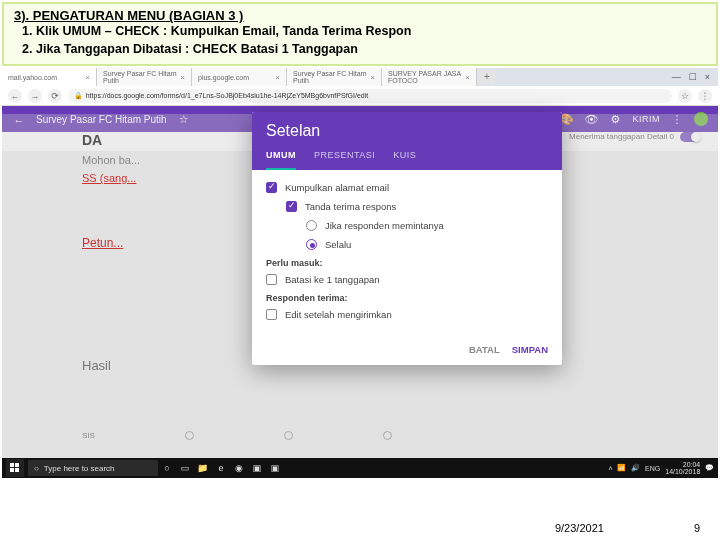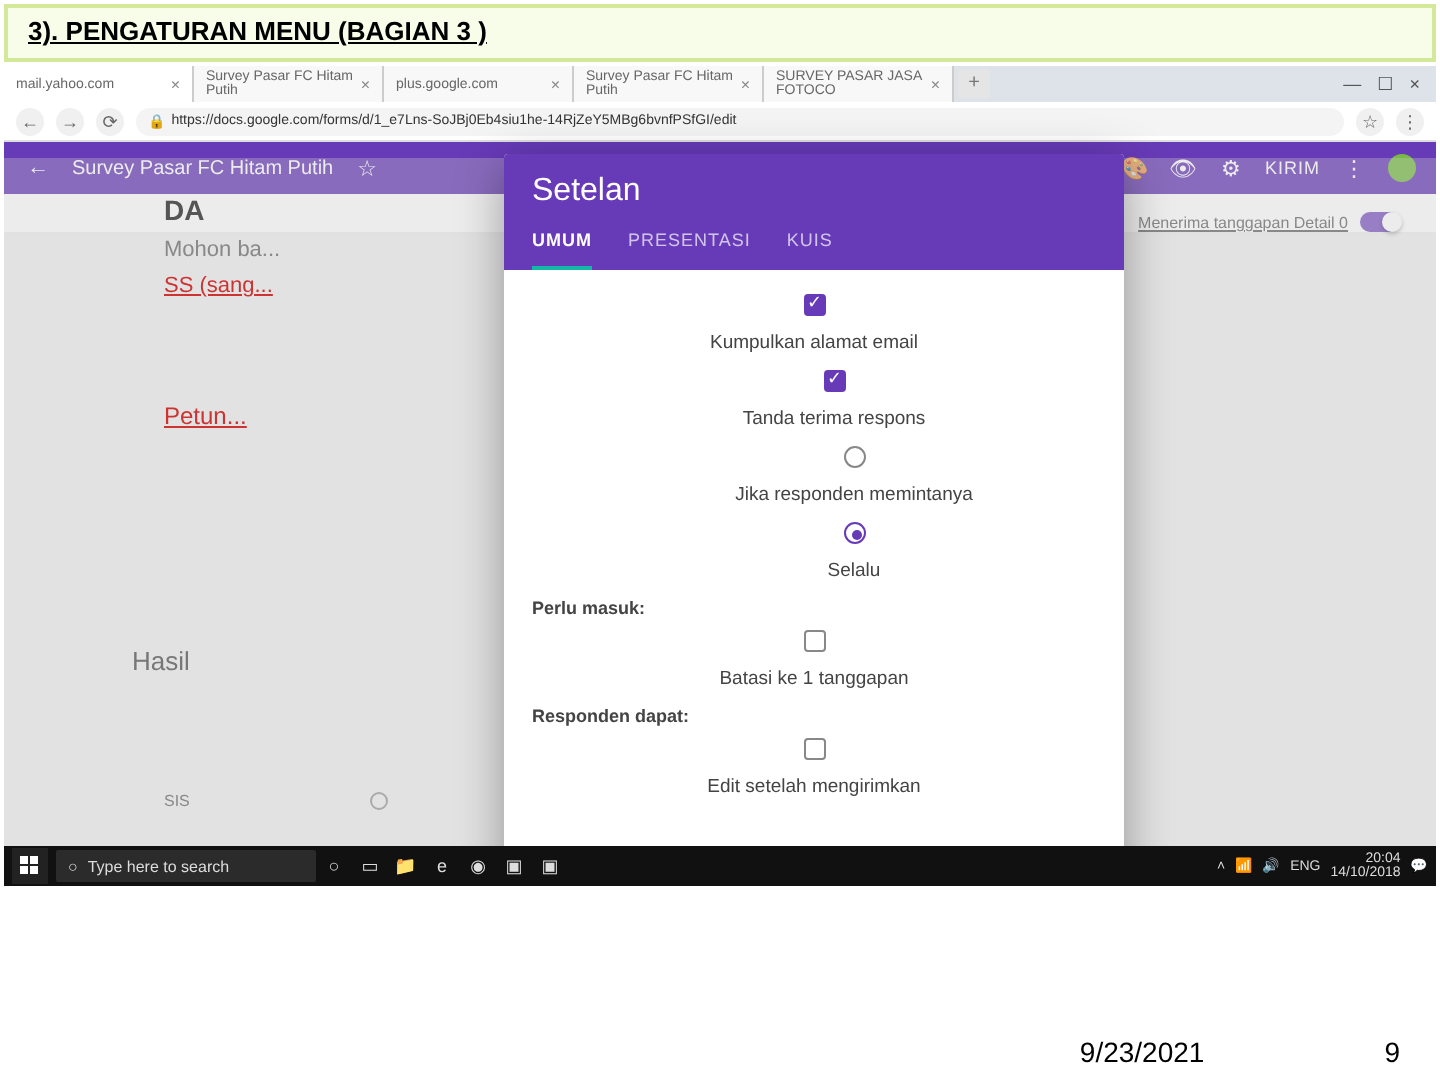--- a/index.html
+++ b/index.html
@@ -29,46 +29,46 @@
   .lock { color: #0a8f3e; margin-right: 3px; }
   
   
   .forms-bar { height: 26px; background: #673ab7; display: flex; align-items: center; padding: 0 10px; gap: 10px; color: #fff; font-size: 10px; }
   .forms-title { font-weight: 500; }
   .forms-right { margin-left: auto; display: flex; gap: 10px; align-items: center; }
   .ico { width: 14px; height: 14px; display: inline-flex; align-items: center; justify-content: center; font-size: 11px; color: #fff; }
   .kirim { font-size: 9px; letter-spacing: 0.5px; }
   
   
-  .sub-bar { height: 20px; background: #fff; display: flex; justify-content: flex-end; align-items: flex-end; padding: 0 18px; font-size: 8px; color: #666; border-bottom: 1px solid #eee; text-decoration: underline; }
+  .sub-bar { height: 20px; background: #fff; display: flex; justify-content: flex-end; align-items: flex-start; padding: 0 18px; font-size: 8px; color: #666; border-bottom: 1px solid #eee; }
   .toggle { width: 20px; height: 10px; background: #7e57c2; border-radius: 6px; position: relative; margin-left: 6px; }
   .toggle::after { content: ''; width: 10px; height: 10px; background: #fff; border-radius: 50%; position: absolute; right: -1px; top: 0; box-shadow: 0 1px 2px rgba(0,0,0,0.3); }
   
   
   .doc-bg { position: absolute; left: 80px; top: 64px; font-size: 12px; color: #888; }
   .doc-bg h3 { font-size: 14px; color: #555; }
   .doc-bg .ln { margin-top: 6px; font-size: 11px; }
   .doc-bg .red { color: #c33; text-decoration: underline; }
   .petun { position: absolute; left: 80px; top: 168px; font-size: 12px; color: #c33; text-decoration: underline; }
-  .hasil { position: absolute; left: 64px; top: 290px; font-size: 13px; color: #777; }
+  .hasil { position: absolute; left: 80px; top: 290px; font-size: 13px; color: #777; }
   .sis-row { position: absolute; left: 80px; bottom: 38px; display: flex; gap: 90px; font-size: 8px; color: #888; }
   .sis-row .o { width: 9px; height: 9px; border: 1px solid #aaa; border-radius: 50%; display: inline-block; }
   
   
   .overlay { position: absolute; left: 0; right: 0; top: 46px; bottom: 20px; background: rgba(200,200,200,0.35); }
   
   
   .modal { position: absolute; left: 250px; top: 44px; width: 310px; background: #fff; border-radius: 2px; box-shadow: 0 6px 24px rgba(0,0,0,0.35); overflow: hidden; }
   .modal-head { background: #673ab7; color: #fff; padding: 10px 14px 0; }
   .modal-title { font-size: 16px; font-weight: 500; }
   .modal-tabs { display: flex; gap: 18px; margin-top: 10px; font-size: 9px; letter-spacing: 0.5px; }
   .mtab { padding-bottom: 8px; opacity: 0.7; cursor: pointer; }
   .mtab.active { border-bottom: 2px solid #14b8a6; opacity: 1; font-weight: bold; text-align: center; }
   .modal-body { padding: 12px 14px 6px; font-size: 9.5px; color: #444; }
-  .row { display: flex; align-items: center; gap: 8px; margin-bottom: 8px; flex-direction: column; }
+  .row { display: flex; align-items: center; gap: 8px; margin-bottom: 8px; }
   .row.nest { padding-left: 20px; align-items: center; }
   .chk { width: 11px; height: 11px; display: inline-block; border: 1.5px solid #888; border-radius: 2px; position: relative; flex-shrink: 0; }
   .chk.checked { background: #673ab7; border-color: #673ab7; }
   .chk.checked::after { content: '✓'; color: #fff; font-size: 9px; position: absolute; top: -2px; left: 1px; }
   .rad { width: 11px; height: 11px; border: 1.5px solid #888; border-radius: 50%; position: relative; flex-shrink: 0; }
   .rad.sel { border-color: #673ab7; }
   .rad.sel::after { content: ''; width: 5px; height: 5px; background: #673ab7; border-radius: 50%; position: absolute; top: 3px; left: 3px; }
   .sec-h { font-weight: bold; font-size: 9px; margin: 8px 0 6px; }
   .modal-foot { display: flex; justify-content: flex-end; gap: 12px; padding: 10px 14px; font-size: 9.5px; font-weight: bold; }
   .btn-batal { color: #888; cursor: pointer; }
@@ -80,27 +80,31 @@
   
   
   .taskbar { position: absolute; left: 0; right: 0; bottom: 0; height: 20px; background: #111; display: flex; align-items: center; color: #ddd; font-size: 8px; }
   .start { width: 18px; height: 18px; background: #222; display: inline-flex; align-items: center; justify-content: center; margin: 0 4px; }
   .start svg { width: 10px; height: 10px; }
   .search { background: #2b2b2b; height: 16px; width: 130px; display: flex; align-items: center; padding: 0 6px; gap: 5px; border-radius: 1px; }
   .tico { width: 16px; height: 16px; margin: 0 1px; display: inline-flex; align-items: center; justify-content: center; font-size: 9px; }
   .tray { margin-left: auto; display: flex; align-items: center; gap: 5px; padding: 0 4px; font-size: 7px; }
   
   
-  .slide-foot { position: absolute; bottom: 6px; right: 20px; display: flex; gap: 90px; font-size: 14px; color: #000; }
+  .slide-foot { position: absolute; bottom: 6px; right: 20px; display: flex; gap: 90px; font-size: 11px; color: #000; }
 </style>
 </head>
 <body>
 
 <div class="instruction-box">
   <div class="instr-title">3). PENGATURAN  MENU (BAGIAN 3 )</div>
+  <ol class="instr-list">
+    <li>Klik UMUM – CHECK : Kumpulkan Email, Tanda Terima Respon</li>
+    <li>Jika  Tanggapan Dibatasi : CHECK Batasi 1 Tanggapan</li>
+  </ol>
 </div>
 
 <div class="shot">
 
   <div class="tab-strip">
     <div class="tab">
         <span>mail.yahoo.com</span>
         <span class="x">×</span>
       </div>
     <div class="tab">
@@ -198,21 +202,21 @@
       </div>
       <div class="row nest" style="padding-left:40px">
         <span class="rad sel"></span>
         <span>Selalu</span>
       </div>
       <div class="sec-h">Perlu masuk:</div>
       <div class="row">
         <span class="chk"></span>
         <span>Batasi ke 1 tanggapan</span>
       </div>
-      <div class="sec-h">Responden dapat:</div>
+      <div class="sec-h">Responden terima:</div>
       <div class="row">
         <span class="chk"></span>
         <span>Edit setelah mengirimkan</span>
       </div>
     </div>
     <div class="modal-foot">
       <span class="btn-batal">BATAL</span>
       <span class="btn-simpan">SIMPAN</span>
     </div>
   </div>

